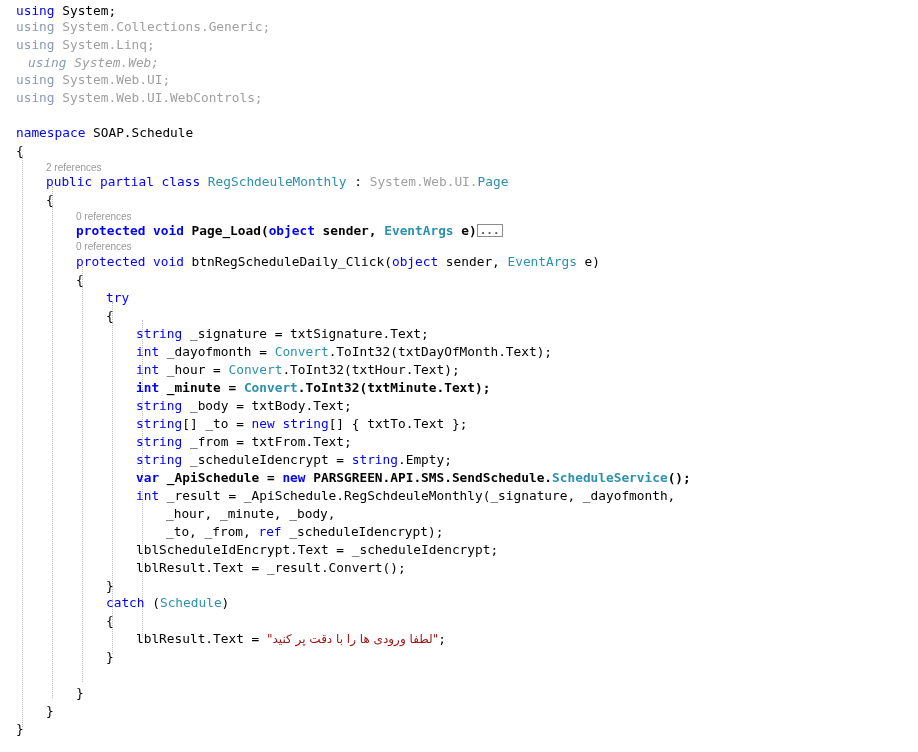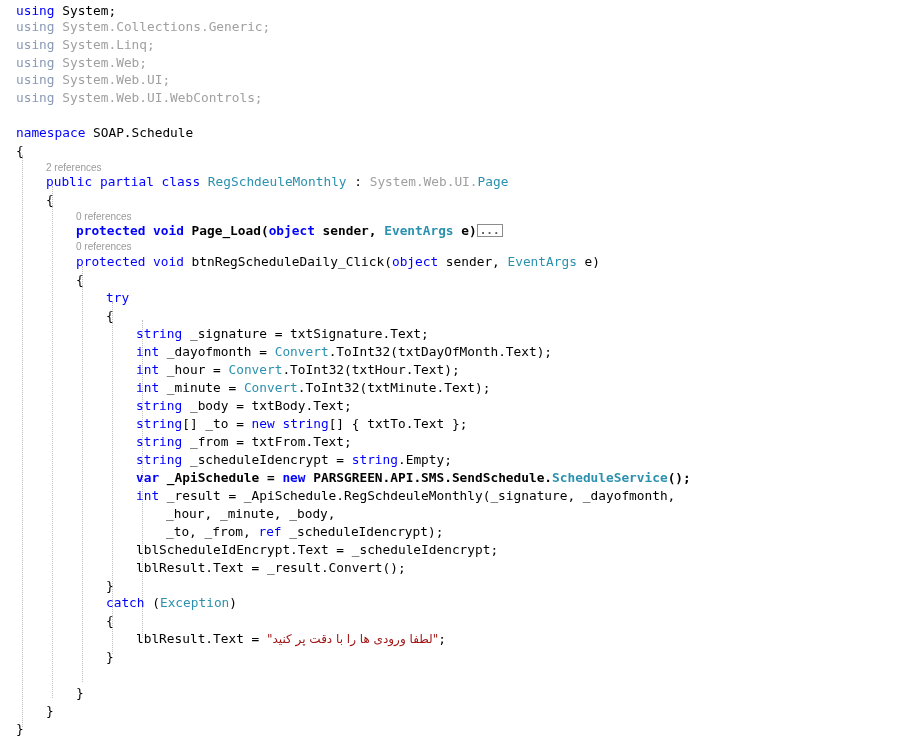--- a/index.html
+++ b/index.html
@@ -100,49 +100,49 @@
     </div>
   <div id="codelens-layer">
       <div class="codelens" style="left: 46px; top: 161px;">2 references</div>
       <div class="codelens" style="left: 76px; top: 210px;">0 references</div>
       <div class="codelens" style="left: 76px; top: 240px;">0 references</div>
     </div>
   <div id="code">
       <div class="line" style="top: 2px; left: 16px;"><span class="kw">using</span><span class="plain"> </span><span class="plain">System</span><span class="plain">;</span></div>
       <div class="line" style="top: 18px; left: 16px;"><span class="dimkw">using</span><span class="plain"> </span><span class="dim">System.Collections.Generic;</span></div>
       <div class="line" style="top: 36px; left: 16px;"><span class="dimkw">using</span><span class="plain"> </span><span class="dim">System.Linq;</span></div>
-      <div class="line" style="top: 54px; left: 16px;"><span class="dimkw">using</span><span class="plain"> </span><span class="dim">System.Web;</span></div>
+      <div class="line" style="top: 54px; left: 28px; font-style: italic;"><span class="dimkw">using</span><span class="plain"> </span><span class="dim">System.Web;</span></div>
       <div class="line" style="top: 71px; left: 16px;"><span class="dimkw">using</span><span class="plain"> </span><span class="dim">System.Web.UI;</span></div>
       <div class="line" style="top: 89px; left: 16px;"><span class="dimkw">using</span><span class="plain"> </span><span class="dim">System.Web.UI.WebControls;</span></div>
       <div class="line" style="top: 107px; left: 16px;"></div>
       <div class="line" style="top: 124px; left: 16px;"><span class="kw">namespace</span><span class="plain"> SOAP.Schedule</span></div>
       <div class="line" style="top: 142px; left: 16px;"><span class="plain">{</span></div>
       <div class="line" style="top: 173px; left: 46px;"><span class="kw">public</span><span class="plain"> </span><span class="kw">partial</span><span class="plain"> </span><span class="kw">class</span><span class="plain"> </span><span class="type">RegSchdeuleMonthly</span><span class="plain"> : </span><span class="dim">System.Web.UI.</span><span class="type">Page</span></div>
       <div class="line" style="top: 191px; left: 46px;"><span class="plain">{</span></div>
       <div class="line" style="top: 222px; left: 76px; font-weight: bold;"><span class="kw">protected</span><span class="plain"> </span><span class="kw">void</span><span class="plain"> Page_Load(</span><span class="kw">object</span><span class="plain"> sender, </span><span class="type">EventArgs</span><span class="plain"> e)</span><span class="collapsed">...</span></div>
       <div class="line" style="top: 253px; left: 76px;"><span class="kw">protected</span><span class="plain"> </span><span class="kw">void</span><span class="plain"> btnRegScheduleDaily_Click(</span><span class="kw">object</span><span class="plain"> sender, </span><span class="type">EventArgs</span><span class="plain"> e)</span></div>
       <div class="line" style="top: 271px; left: 76px;"><span class="plain">{</span></div>
       <div class="line" style="top: 289px; left: 106px;"><span class="kw">try</span></div>
       <div class="line" style="top: 307px; left: 106px;"><span class="plain">{</span></div>
       <div class="line" style="top: 325px; left: 136px;"><span class="kw">string</span><span class="plain"> _signature = txtSignature.Text;</span></div>
       <div class="line" style="top: 343px; left: 136px;"><span class="kw">int</span><span class="plain"> _dayofmonth = </span><span class="type">Convert</span><span class="plain">.ToInt32(txtDayOfMonth.Text);</span></div>
       <div class="line" style="top: 361px; left: 136px;"><span class="kw">int</span><span class="plain"> _hour = </span><span class="type">Convert</span><span class="plain">.ToInt32(txtHour.Text);</span></div>
-      <div class="line" style="top: 379px; left: 136px;"><span class="kw">int</span><span class="plain"> _minute = </span><span class="type">Convert</span><span class="plain">.ToInt32(txtMinute.Text);</span></div>
+      <div class="line" style="top: 379px; left: 136px; font-weight: bold;"><span class="kw">int</span><span class="plain"> _minute = </span><span class="type">Convert</span><span class="plain">.ToInt32(txtMinute.Text);</span></div>
       <div class="line" style="top: 397px; left: 136px;"><span class="kw">string</span><span class="plain"> _body = txtBody.Text;</span></div>
       <div class="line" style="top: 415px; left: 136px;"><span class="kw">string</span><span class="plain">[] _to = </span><span class="kw">new</span><span class="plain"> </span><span class="kw">string</span><span class="plain">[] { txtTo.Text };</span></div>
       <div class="line" style="top: 433px; left: 136px;"><span class="kw">string</span><span class="plain"> _from = txtFrom.Text;</span></div>
       <div class="line" style="top: 451px; left: 136px;"><span class="kw">string</span><span class="plain"> _scheduleIdencrypt = </span><span class="kw">string</span><span class="plain">.Empty;</span></div>
       <div class="line" style="top: 469px; left: 136px; font-weight: bold;"><span class="kw">var</span><span class="plain"> _ApiSchedule = </span><span class="kw">new</span><span class="plain"> PARSGREEN.API.SMS.SendSchedule.</span><span class="type">ScheduleService</span><span class="plain">();</span></div>
       <div class="line" style="top: 487px; left: 136px;"><span class="kw">int</span><span class="plain"> _result = _ApiSchedule.RegSchdeuleMonthly(_signature, _dayofmonth,</span></div>
       <div class="line" style="top: 505px; left: 166px;"><span class="plain">_hour, _minute, _body,</span></div>
       <div class="line" style="top: 523px; left: 166px;"><span class="plain">_to, _from, </span><span class="kw">ref</span><span class="plain"> _scheduleIdencrypt);</span></div>
       <div class="line" style="top: 541px; left: 136px;"><span class="plain">lblScheduleIdEncrypt.Text = _scheduleIdencrypt;</span></div>
       <div class="line" style="top: 559px; left: 136px;"><span class="plain">lblResult.Text = _result.Convert();</span></div>
       <div class="line" style="top: 577px; left: 106px;"><span class="plain">}</span></div>
-      <div class="line" style="top: 594px; left: 106px;"><span class="kw">catch</span><span class="plain"> (</span><span class="type">Exception</span><span class="plain">)</span></div>
+      <div class="line" style="top: 594px; left: 106px;"><span class="kw">catch</span><span class="plain"> (</span><span class="type">Schedule</span><span class="plain">)</span></div>
       <div class="line" style="top: 612px; left: 106px;"><span class="plain">{</span></div>
       <div class="line" style="top: 630px; left: 136px;"><span class="plain">lblResult.Text = </span><span class="str rtl">"لطفا ورودی ها را با دقت پر کنید"</span><span class="plain">;</span></div>
       <div class="line" style="top: 648px; left: 106px;"><span class="plain">}</span></div>
       <div class="line" style="top: 666px; left: 16px;"></div>
       <div class="line" style="top: 684px; left: 76px;"><span class="plain">}</span></div>
       <div class="line" style="top: 702px; left: 46px;"><span class="plain">}</span></div>
       <div class="line" style="top: 720px; left: 16px;"><span class="plain">}</span></div>
     </div>
 </div>
 

